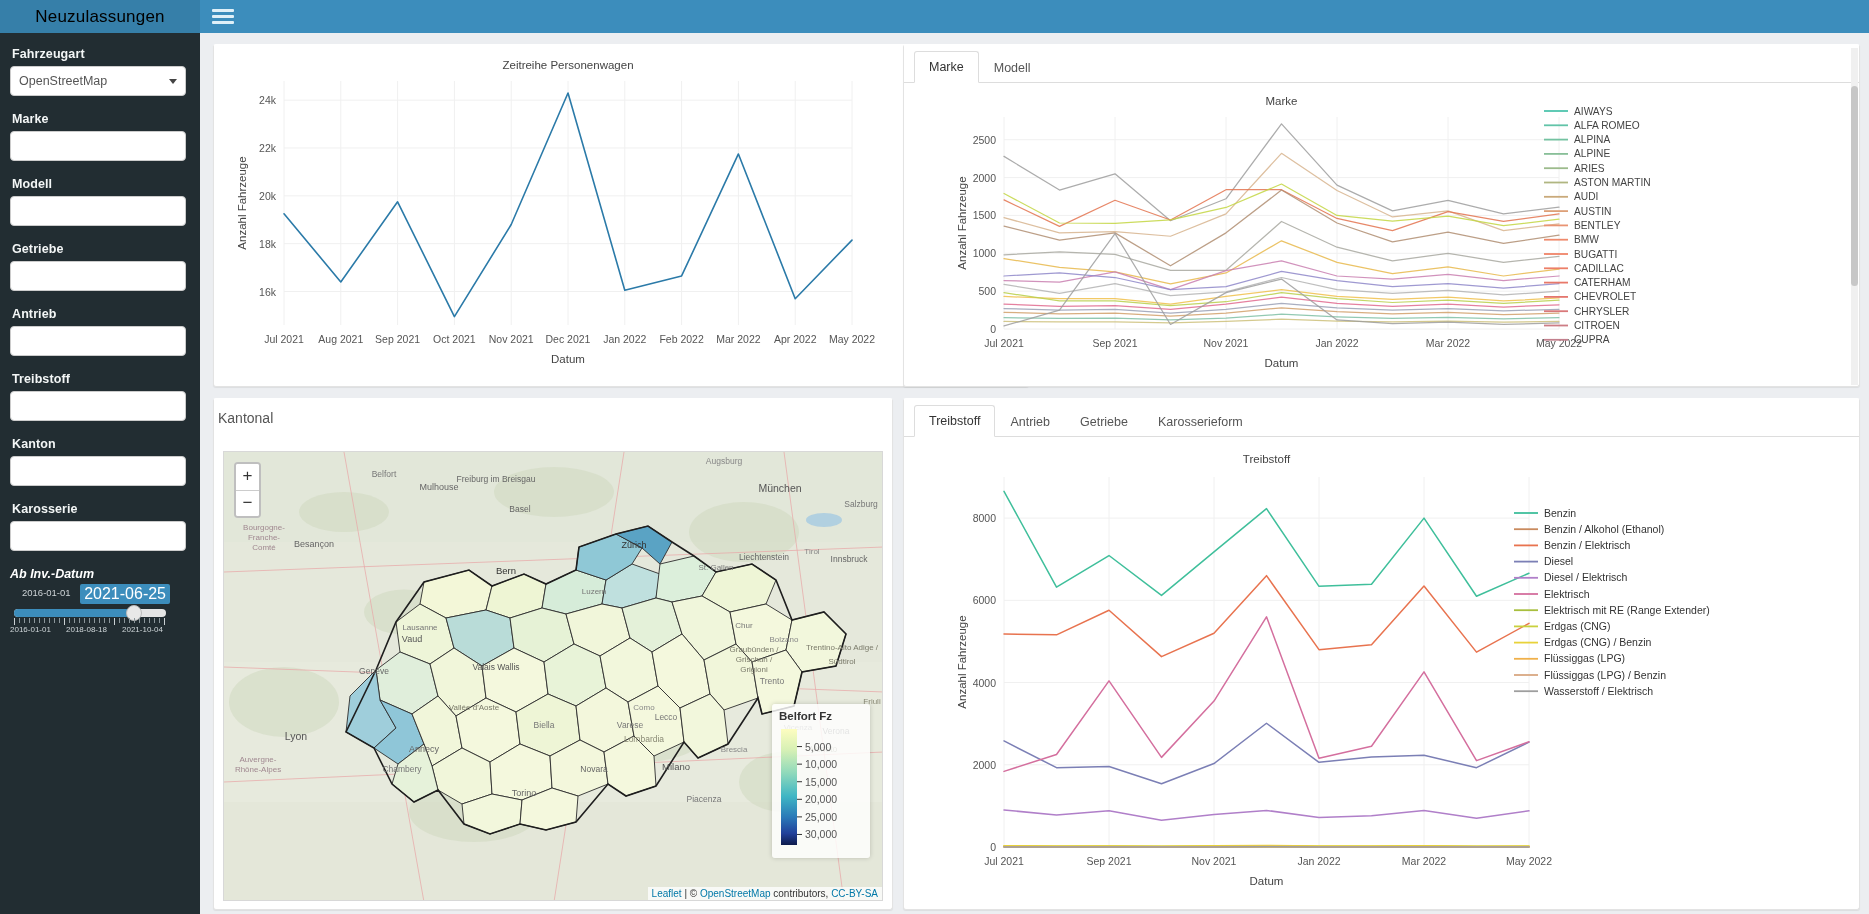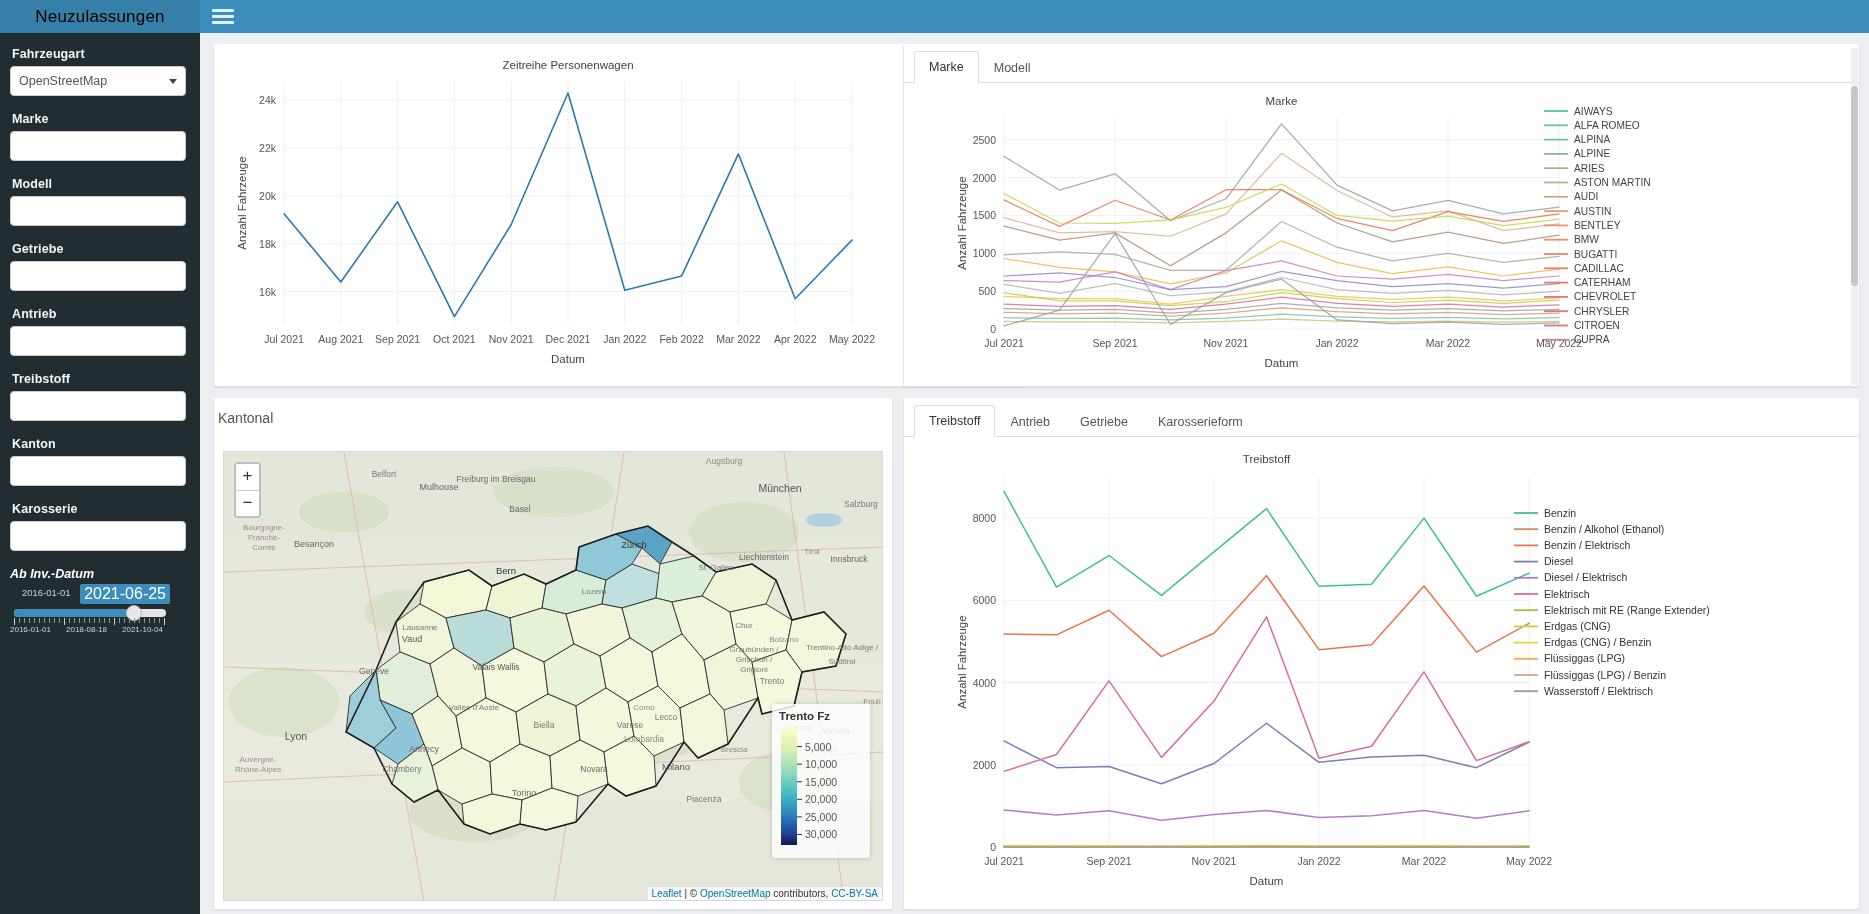--- a/index.html
+++ b/index.html
@@ -427,21 +427,21 @@
           <text x="296" y="60" font-size="8.5" fill="#666" font-family="&quot;Liberation Sans&quot;, sans-serif" text-anchor="middle">Basel</text>
           <text x="370" y="142" font-size="8" fill="#777" font-family="&quot;Liberation Sans&quot;, sans-serif" text-anchor="middle">Luzern</text>
           <text x="492" y="118" font-size="8" fill="#777" font-family="&quot;Liberation Sans&quot;, sans-serif" text-anchor="middle">St. Gallen</text>
           <text x="520" y="176" font-size="8" fill="#777" font-family="&quot;Liberation Sans&quot;, sans-serif" text-anchor="middle">Chur</text>
         </svg>
       <div class="mapzoom">
         <div>+</div>
         <div>−</div>
       </div>
       <div class="maplegend">
-        <div class="lg-title">Trento Fz</div>
+        <div class="lg-title">Belfort Fz</div>
         <svg id="svg-maplegend" width="84" height="124">
             <defs>
               <linearGradient id="lg" x1="0" y1="0" x2="0" y2="1">
                 <stop offset="0%" stop-color="#fdfdc0"></stop>
                 <stop offset="18%" stop-color="#d7f0b5"></stop>
                 <stop offset="38%" stop-color="#8fd9bb"></stop>
                 <stop offset="58%" stop-color="#3fb6c4"></stop>
                 <stop offset="76%" stop-color="#2a79b8"></stop>
                 <stop offset="90%" stop-color="#21409a"></stop>
                 <stop offset="100%" stop-color="#0d1b4c"></stop>

